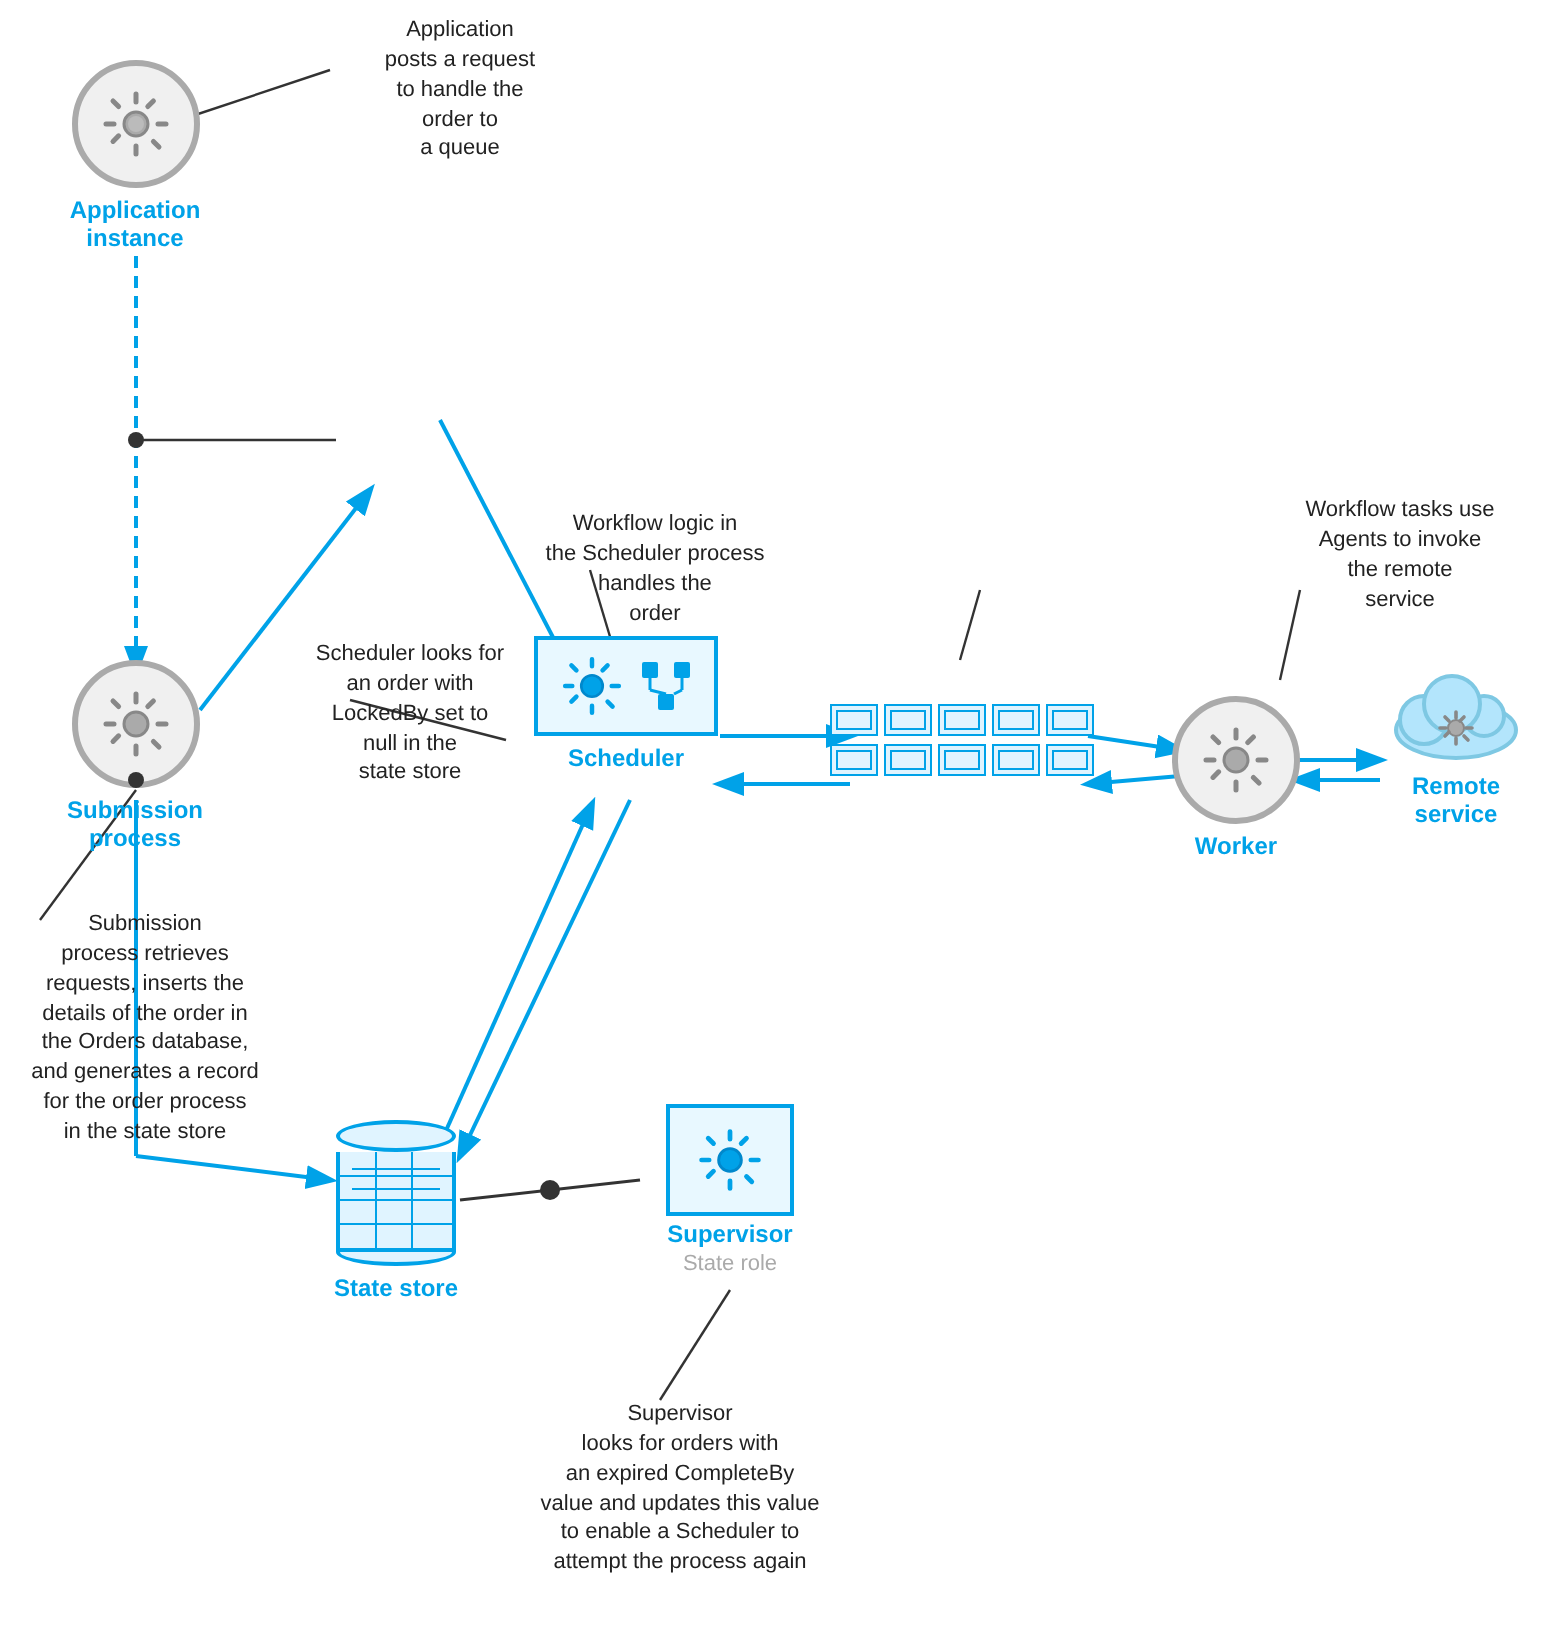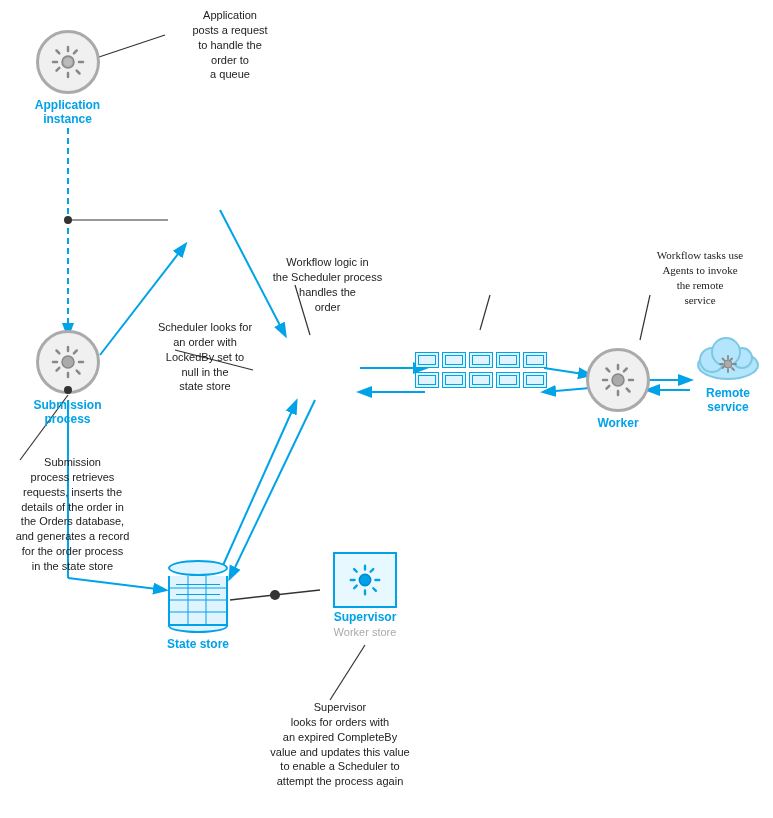--- a/index.html
+++ b/index.html
@@ -234,20 +234,40 @@
         <path d="M19 4v4M19 30v4M4 19h4M30 19h4M7.5 7.5l2.8 2.8M27.7 27.7l2.8 2.8M27.7 7.5l-2.8 2.8M7.5 27.7l2.8-2.8" stroke="#888" stroke-width="2.5" stroke-linecap="round"></path>
       </svg>
     </div>
     <div class="node-label">Submission<br>process</div>
   </div>
 
   <div class="annotation" style="left:0px; top:455px; width:145px;">
     <span>Submission<br>process retrieves<br>requests, inserts the<br>details of the order in<br>the Orders database,<br>and generates a record<br>for the order process<br>in the state store</span>
   </div>
 
+  <div class="node" style="left:258px; top:318px; width:110px;">
+    <div class="scheduler-box">
+
+      <svg width="34" height="34" viewBox="0 0 38 38" fill="none">
+        <circle cx="19" cy="19" r="6" fill="#00a2e8" stroke="#0088cc" stroke-width="1.5"></circle>
+        <path d="M19 4v4M19 30v4M4 19h4M30 19h4M7.5 7.5l2.8 2.8M27.7 27.7l2.8 2.8M27.7 7.5l-2.8 2.8M7.5 27.7l2.8-2.8" stroke="#00a2e8" stroke-width="2.5" stroke-linecap="round"></path>
+      </svg>
+
+      <svg width="28" height="28" viewBox="0 0 28 28" fill="none">
+        <rect x="2" y="2" width="8" height="8" fill="#00a2e8" rx="1"></rect>
+        <rect x="18" y="2" width="8" height="8" fill="#00a2e8" rx="1"></rect>
+        <rect x="10" y="18" width="8" height="8" fill="#00a2e8" rx="1"></rect>
+        <line x1="6" y1="10" x2="6" y2="16" stroke="#00a2e8" stroke-width="1.5"></line>
+        <line x1="6" y1="16" x2="14" y2="18" stroke="#00a2e8" stroke-width="1.5"></line>
+        <line x1="22" y1="10" x2="22" y2="16" stroke="#00a2e8" stroke-width="1.5"></line>
+        <line x1="22" y1="16" x2="18" y2="18" stroke="#00a2e8" stroke-width="1.5"></line>
+      </svg>
+    </div>
+    <div class="node-label">Scheduler</div>
+  </div>
 
   <div class="annotation" style="left:265px; top:255px; width:125px;">
     <span>Workflow logic in<br>the Scheduler process<br>handles the<br>order</span>
   </div>
 
   <div class="annotation" style="left:145px; top:320px; width:120px;">
     <span>Scheduler looks for<br>an order with<br>LockedBy set to<br>null in the<br>state store</span>
   </div>
 
   <div style="position:absolute; left:415px; top:352px;">
@@ -293,21 +313,21 @@
   <div class="node" style="left:578px; top:348px; width:80px;">
     <div class="gear-circle">
       <svg viewBox="0 0 38 38" fill="none">
         <circle cx="19" cy="19" r="6" fill="#aaa" stroke="#888" stroke-width="1.5"></circle>
         <path d="M19 4v4M19 30v4M4 19h4M30 19h4M7.5 7.5l2.8 2.8M27.7 27.7l2.8 2.8M27.7 7.5l-2.8 2.8M7.5 27.7l2.8-2.8" stroke="#888" stroke-width="2.5" stroke-linecap="round"></path>
       </svg>
     </div>
     <div class="node-label">Worker</div>
   </div>
 
-  <div class="annotation" style="left:635px; top:248px; width:130px;font-family:Liberation Serif, serif;">
+  <div class="annotation" style="left:635px; top:248px; width:130px;">
     <span>Workflow tasks use<br>Agents to invoke<br>the remote<br>service</span>
   </div>
 
   <div class="node" style="left:688px; top:330px; width:80px;">
     <svg width="72" height="52" viewBox="0 0 72 52" fill="none">
 
       <ellipse cx="36" cy="35" rx="30" ry="14" fill="#b3e5fc" stroke="#7ec8e3" stroke-width="2"></ellipse>
       <circle cx="20" cy="30" r="12" fill="#b3e5fc" stroke="#7ec8e3" stroke-width="2"></circle>
       <circle cx="50" cy="28" r="10" fill="#b3e5fc" stroke="#7ec8e3" stroke-width="2"></circle>
       <circle cx="34" cy="22" r="14" fill="#b3e5fc" stroke="#7ec8e3" stroke-width="2"></circle>
@@ -338,21 +358,21 @@
   </div>
 
   <div class="node" style="left:315px; top:552px; width:100px;">
     <div class="supervisor-box">
       <svg width="36" height="36" viewBox="0 0 38 38" fill="none">
         <circle cx="19" cy="19" r="6" fill="#00a2e8" stroke="#0088cc" stroke-width="1.5"></circle>
         <path d="M19 4v4M19 30v4M4 19h4M30 19h4M7.5 7.5l2.8 2.8M27.7 27.7l2.8 2.8M27.7 7.5l-2.8 2.8M7.5 27.7l2.8-2.8" stroke="#00a2e8" stroke-width="2.5" stroke-linecap="round"></path>
       </svg>
     </div>
     <div class="node-label" style="margin-top:2px;">Supervisor</div>
-    <div class="node-label" style="color:#aaa; font-size:11px; font-weight:400; margin-top:2px;">Worker store</div>
+    <div class="node-label" style="color:#aaa; font-size:11px; font-weight:400; margin-top:2px;">State role</div>
   </div>
 
   <div class="annotation" style="left:240px; top:700px; width:200px; text-align:center;">
     <span>Supervisor<br>looks for orders with<br>an expired CompleteBy<br>value and updates this value<br>to enable a Scheduler to<br>attempt the process again</span>
   </div>
 
   <svg style="position:absolute;top:0;left:0;width:773px;height:818px;pointer-events:none;">
 
     <circle cx="68" cy="390" r="4" fill="#333"></circle>
 

